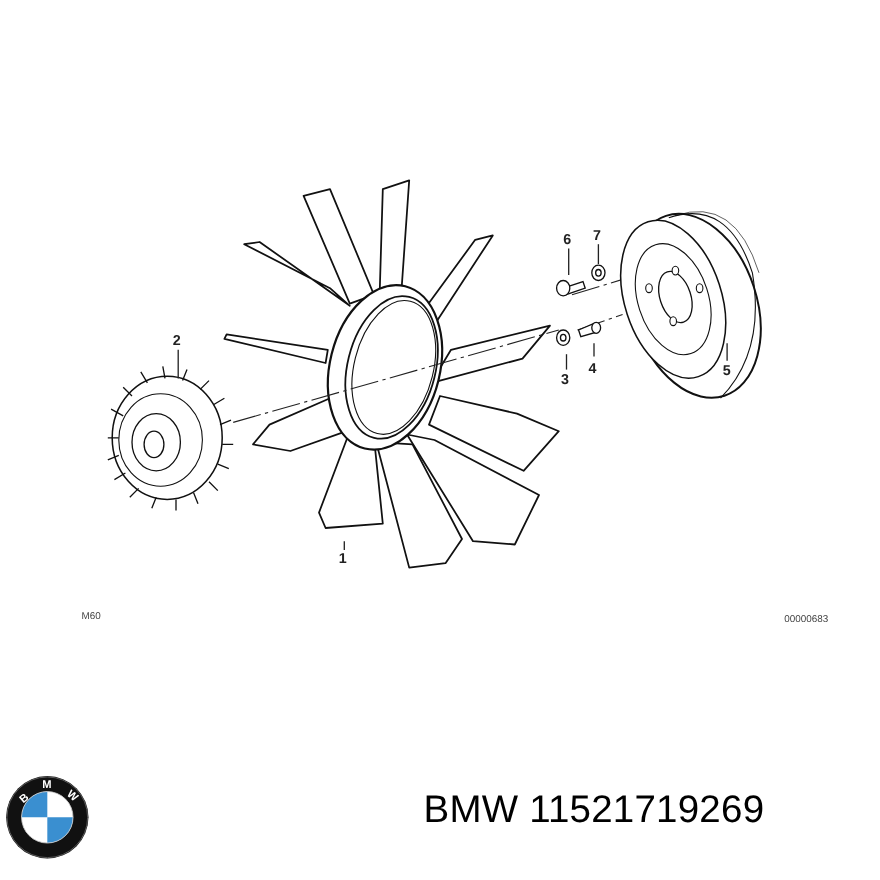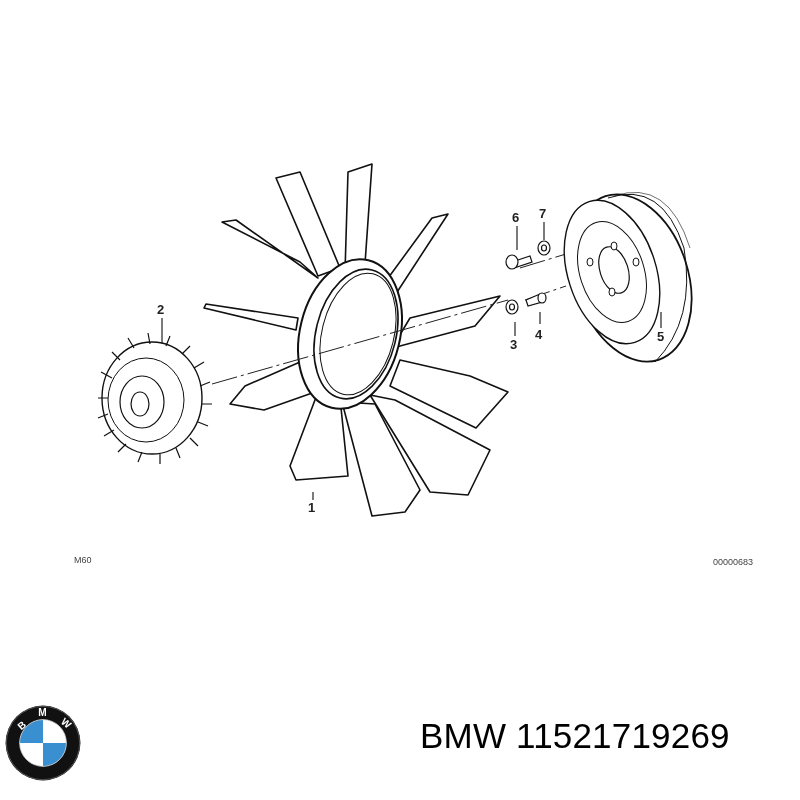--- a/index.html
+++ b/index.html
@@ -2,21 +2,21 @@
 <html><head>
 <meta charset="utf-8">
 <style>
   html, body { margin: 0; padding: 0; background: #ffffff; }
   body { width: 800px; height: 800px; position: relative; overflow: hidden;
          font-family: "Liberation Sans", sans-serif; }
   .diagram { position: absolute; left: 0; top: 0; width: 800px; height: 800px; }
   .callout { position: absolute; font-family: "Liberation Sans", sans-serif;
              font-size: 13px; font-weight: bold; color: #222; }
   .code { position: absolute; font-size: 9px; color: #444; font-family: "Liberation Sans", sans-serif; }
-  .partnum { position: absolute; left: 420px; top: 716px; font-size: 35px; color: #000;
+  .partnum { position: absolute; left: 385px; top: 716px; font-size: 35px; color: #000;
              font-family: "Liberation Sans", sans-serif; letter-spacing: 0.2px; white-space: nowrap; }
   .logo { position: absolute; left: 4px; top: 704px; width: 78px; height: 78px; }
 </style>
 </head>
 <body>
 
 <svg class="diagram" viewBox="0 0 800 800" xmlns="http://www.w3.org/2000/svg">
   <g fill="#fff" stroke="#111" stroke-width="1.6" stroke-linejoin="round">
 
     <path d="M300,262 L222,222 L236,220 L318,278 Z"></path>

